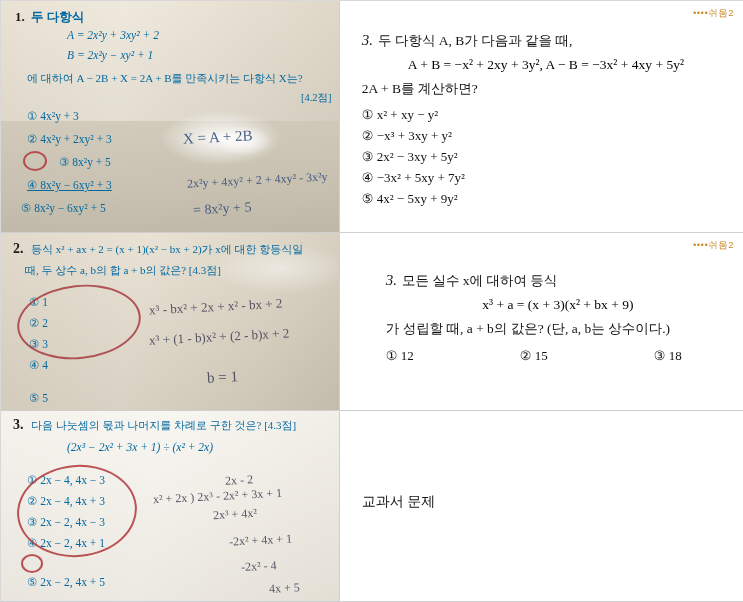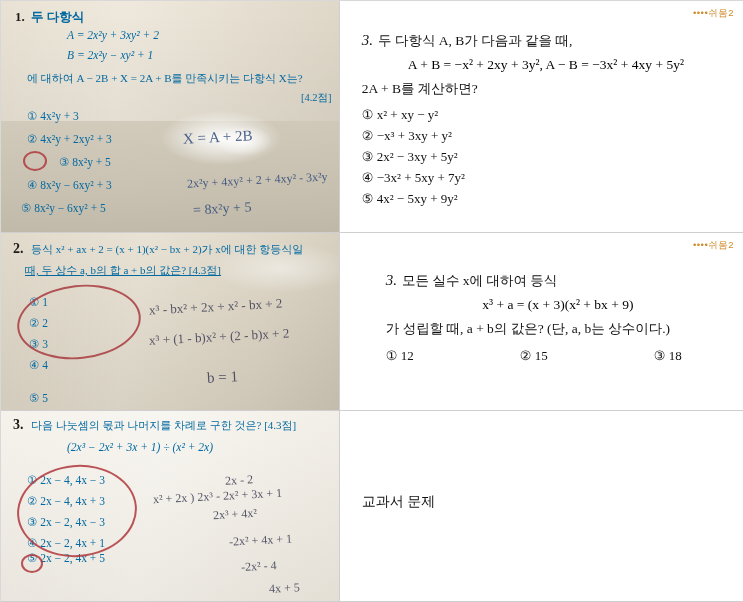--- a/index.html
+++ b/index.html
@@ -192,21 +192,21 @@
       <div class="ph-txt ph-head" style="left:30px; top:8px;">두 다항식</div>
 
       <div class="ph-txt ph-body ph-italic" style="left:66px; top:28px;">A = 2x²y + 3xy² + 2</div>
       <div class="ph-txt ph-body ph-italic" style="left:66px; top:48px;">B = 2x²y − xy² + 1</div>
       <div class="ph-txt ph-body" style="left:26px; top:70px; font-size:11px;">에 대하여 A − 2B + X = 2A + B를 만족시키는 다항식 X는?</div>
       <div class="ph-txt ph-small" style="left:300px; top:90px;">[4.2점]</div>
 
       <div class="ph-txt ph-body" style="left:26px; top:108px;">① 4x²y + 3</div>
       <div class="ph-txt ph-body" style="left:26px; top:131px;">② 4x²y + 2xy² + 3</div>
       <div class="ph-txt ph-body" style="left:26px; top:154px;margin-left:32px;">③ 8x²y + 5</div>
-      <div class="ph-txt ph-body" style="left:26px; top:177px;">④ 8x²y − 6xy² + 3</div>
+      <div class="ph-txt ph-body" style="left:26px; top:177px;text-decoration:underline;">④ 8x²y − 6xy² + 3</div>
       <div class="ph-txt ph-body" style="left:20px; top:200px;">⑤ 8x²y − 6xy² + 5</div>
 
       <div class="circle-mark" style="left:22px; top:150px; width:20px; height:16px;"></div>
 
       <div class="pen" style="left:182px; top:128px; font-size:15px;">X = A + 2B</div>
       <div class="pen" style="left:186px; top:172px; font-size:12px;">2x²y + 4xy² + 2 + 4xy² - 3x²y</div>
       <div class="pen" style="left:192px; top:200px; font-size:14px;">= 8x²y + 5</div>
     </div>
 
     <div class="right">
@@ -229,21 +229,21 @@
   </div>
 
   <div class="row row-2">
 
     <div class="photo">
       <div class="paper paper-2"></div>
       <div class="glare" style="left:210px;top:10px;width:140px;height:50px;opacity:.5;"></div>
 
       <div class="ph-txt ph-num" style="left:12px; top:8px; font-size:14px;">2.</div>
       <div class="ph-txt ph-body" style="left:30px; top:9px; font-size:11px;">등식 x² + ax + 2 = (x + 1)(x² − bx + 2)가 x에 대한 항등식일</div>
-      <div class="ph-txt ph-body" style="left:24px; top:30px; font-size:11px;text-decoration:underline;">때, 두 상수 a, b의 합 a + b의 값은? [4.3점]</div>
+      <div class="ph-txt ph-body" style="left:24px; top:30px; font-size:11px;">때, 두 상수 a, b의 합 a + b의 값은? [4.3점]</div>
 
       <div class="ph-txt ph-body" style="left:28px; top:62px;">① 1</div>
       <div class="ph-txt ph-body" style="left:28px; top:83px;">② 2</div>
       <div class="ph-txt ph-body" style="left:28px; top:104px;">③ 3</div>
       <div class="ph-txt ph-body" style="left:28px; top:125px;">④ 4</div>
       <div class="ph-txt ph-body" style="left:28px; top:146px;margin-top:12px;">⑤ 5</div>
 
       <div class="circle-mark" style="left:16px; top:52px; width:120px; height:70px; border-color:#a83b40; border-width:2px; transform:rotate(-6deg);"></div>
 
       <div class="pen pen-dark" style="left:148px; top:66px; font-size:13px;">x³ - bx² + 2x + x² - bx + 2</div>
@@ -276,21 +276,21 @@
       <div class="paper paper-3"></div>
 
       <div class="ph-txt ph-num" style="left:12px; top:6px; font-size:14px;">3.</div>
       <div class="ph-txt ph-body" style="left:30px; top:7px; font-size:11px;">다음 나눗셈의 몫과 나머지를 차례로 구한 것은? [4.3점]</div>
       <div class="ph-txt ph-body ph-italic" style="left:66px; top:30px;">(2x³ − 2x² + 3x + 1) ÷ (x² + 2x)</div>
 
       <div class="ph-txt ph-body" style="left:26px; top:62px;">① 2x − 4, 4x − 3</div>
       <div class="ph-txt ph-body" style="left:26px; top:83px;">② 2x − 4, 4x + 3</div>
       <div class="ph-txt ph-body" style="left:26px; top:104px;">③ 2x − 2, 4x − 3</div>
       <div class="ph-txt ph-body" style="left:26px; top:125px;">④ 2x − 2, 4x + 1</div>
-      <div class="ph-txt ph-body" style="left:26px; top:140px;">⑤ 2x − 2, 4x + 5</div>
+      <div class="ph-txt ph-body" style="left:26px; top:164px;">⑤ 2x − 2, 4x + 5</div>
 
       <div class="circle-mark" style="left:16px; top:54px; width:116px; height:88px; transform:rotate(-5deg);"></div>
       <div class="circle-mark" style="left:20px; top:143px; width:18px; height:15px;"></div>
 
       <div class="pen pen-dark" style="left:224px; top:62px; font-size:12px;">2x - 2</div>
       <div class="pen pen-dark" style="left:152px; top:78px; font-size:12px;">x² + 2x ) 2x³ - 2x² + 3x + 1</div>
       <div class="pen pen-dark" style="left:212px; top:96px; font-size:12px;">2x³ + 4x²</div>
       <div class="pen pen-dark" style="left:228px; top:122px; font-size:12px;">-2x² + 4x + 1</div>
       <div class="pen pen-dark" style="left:240px; top:148px; font-size:12px;">-2x² - 4</div>
       <div class="pen pen-dark" style="left:268px; top:170px; font-size:12px;">4x + 5</div>

